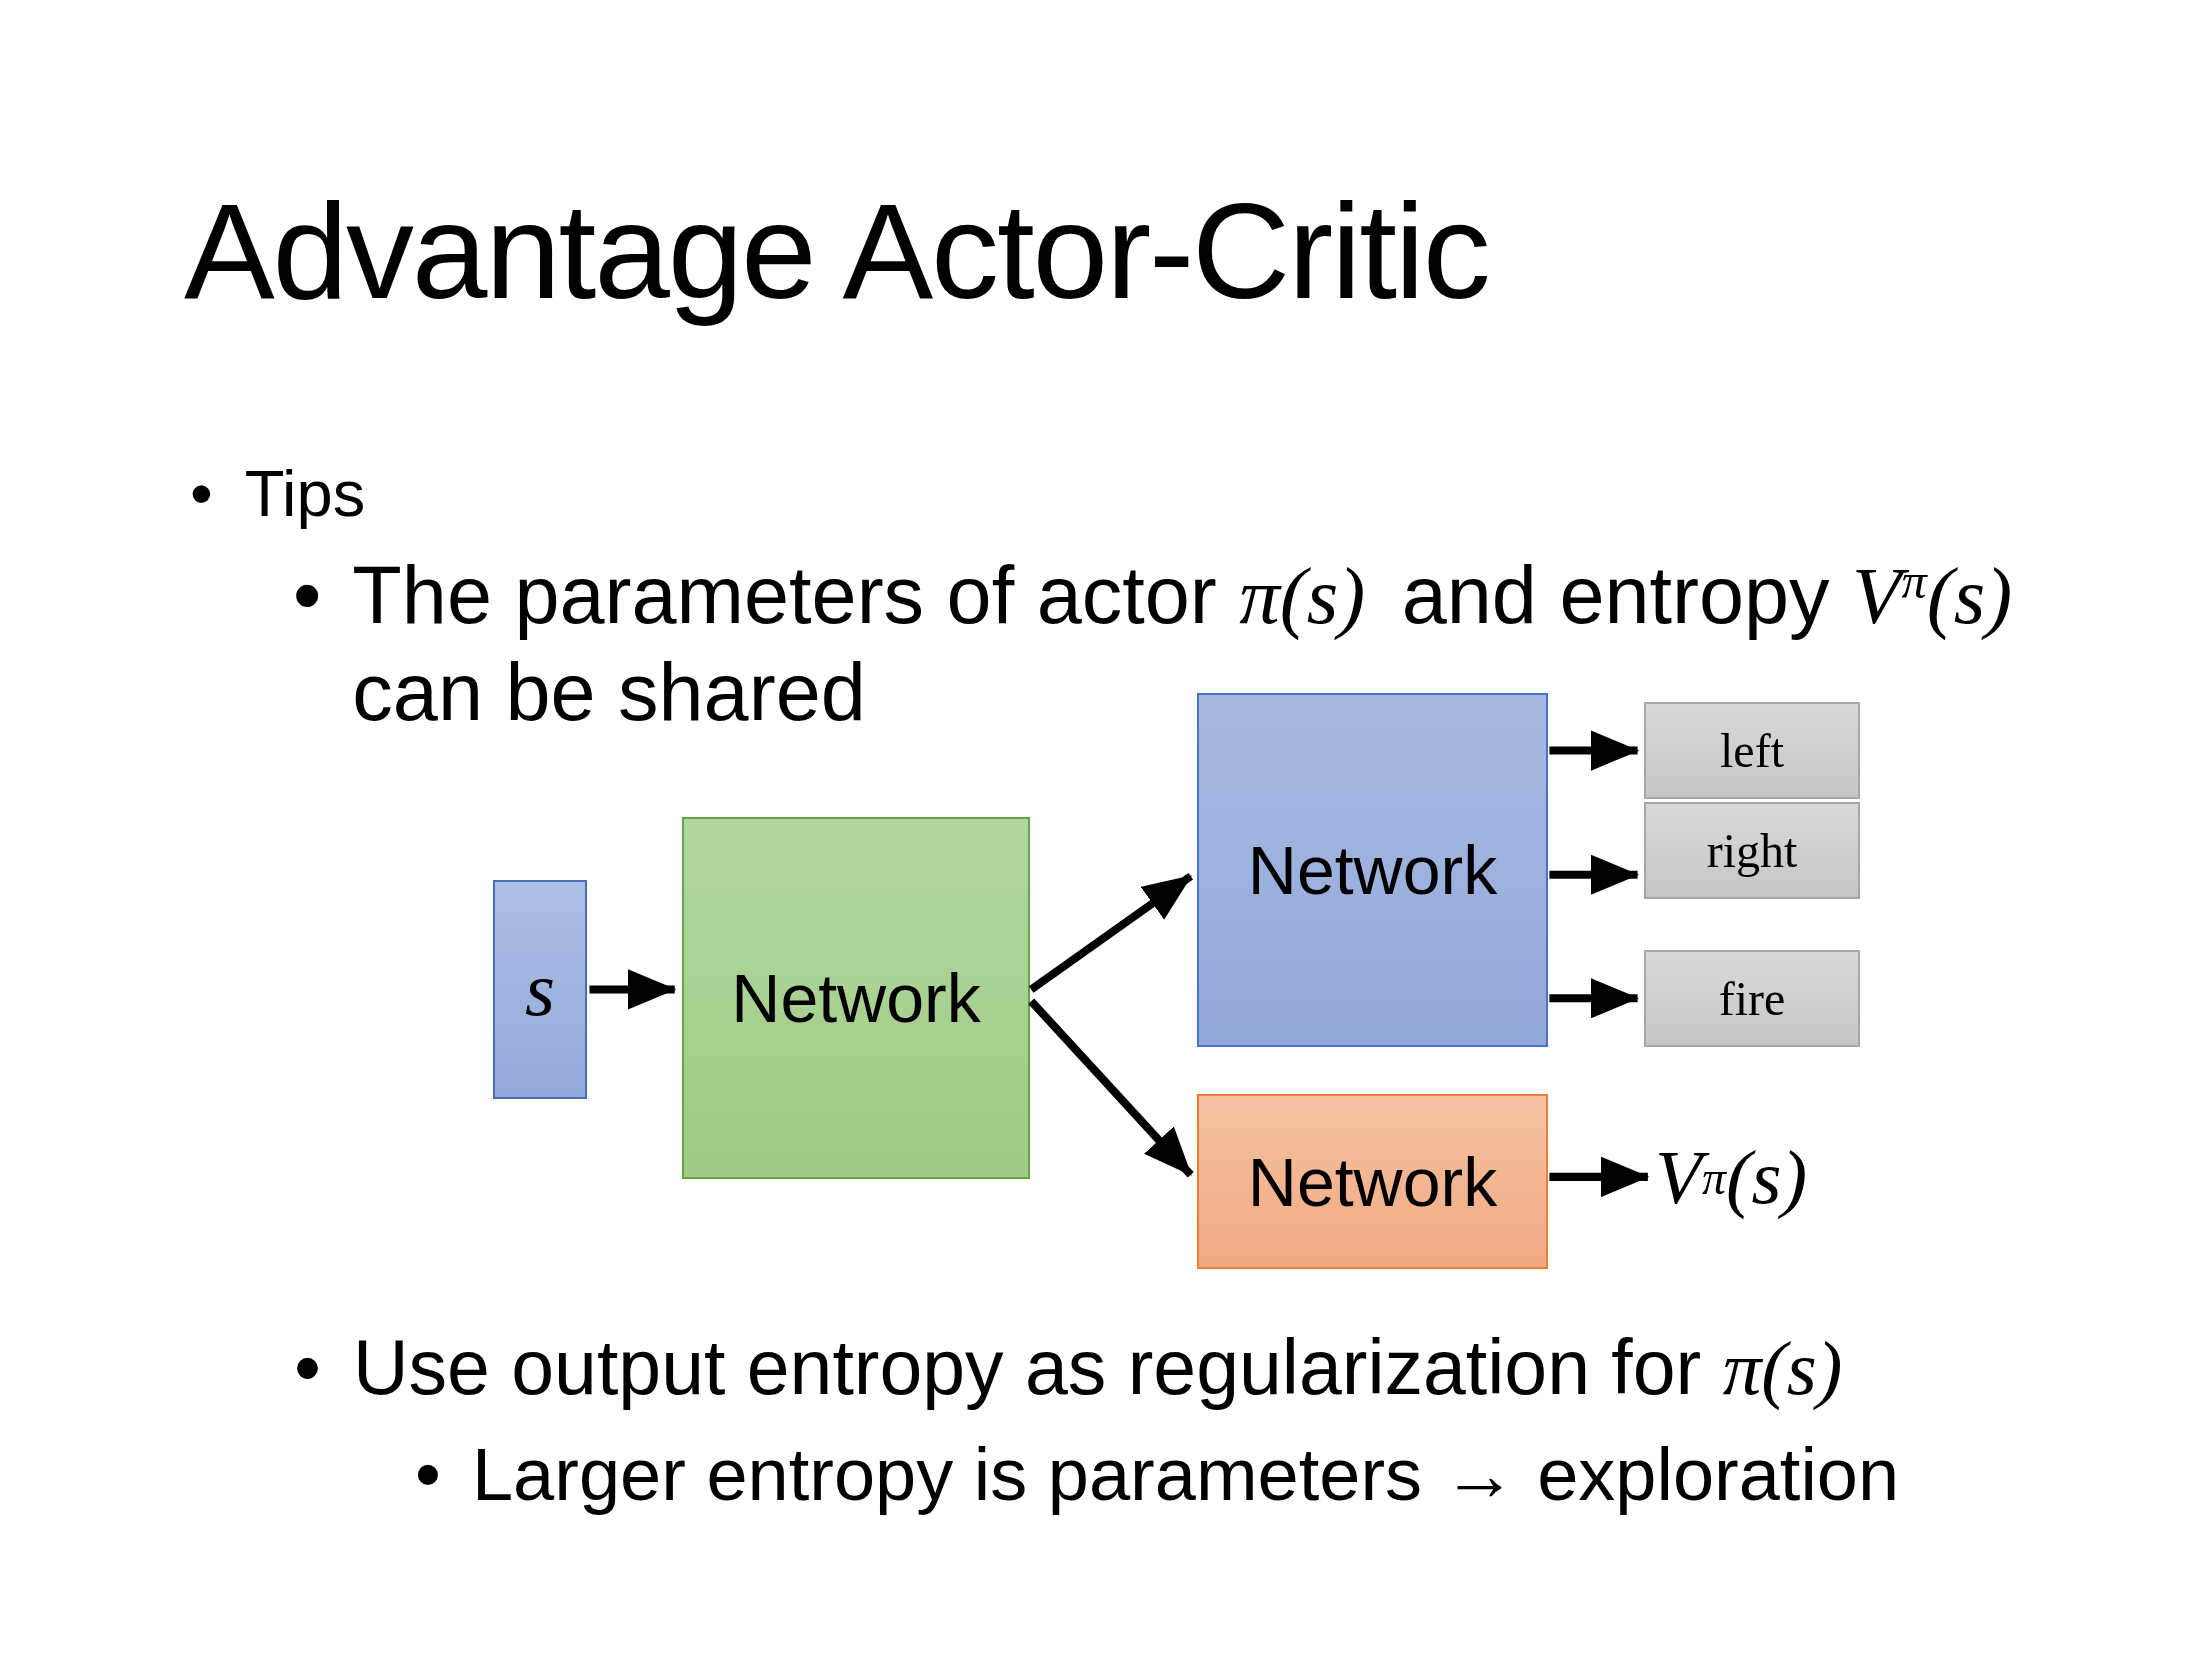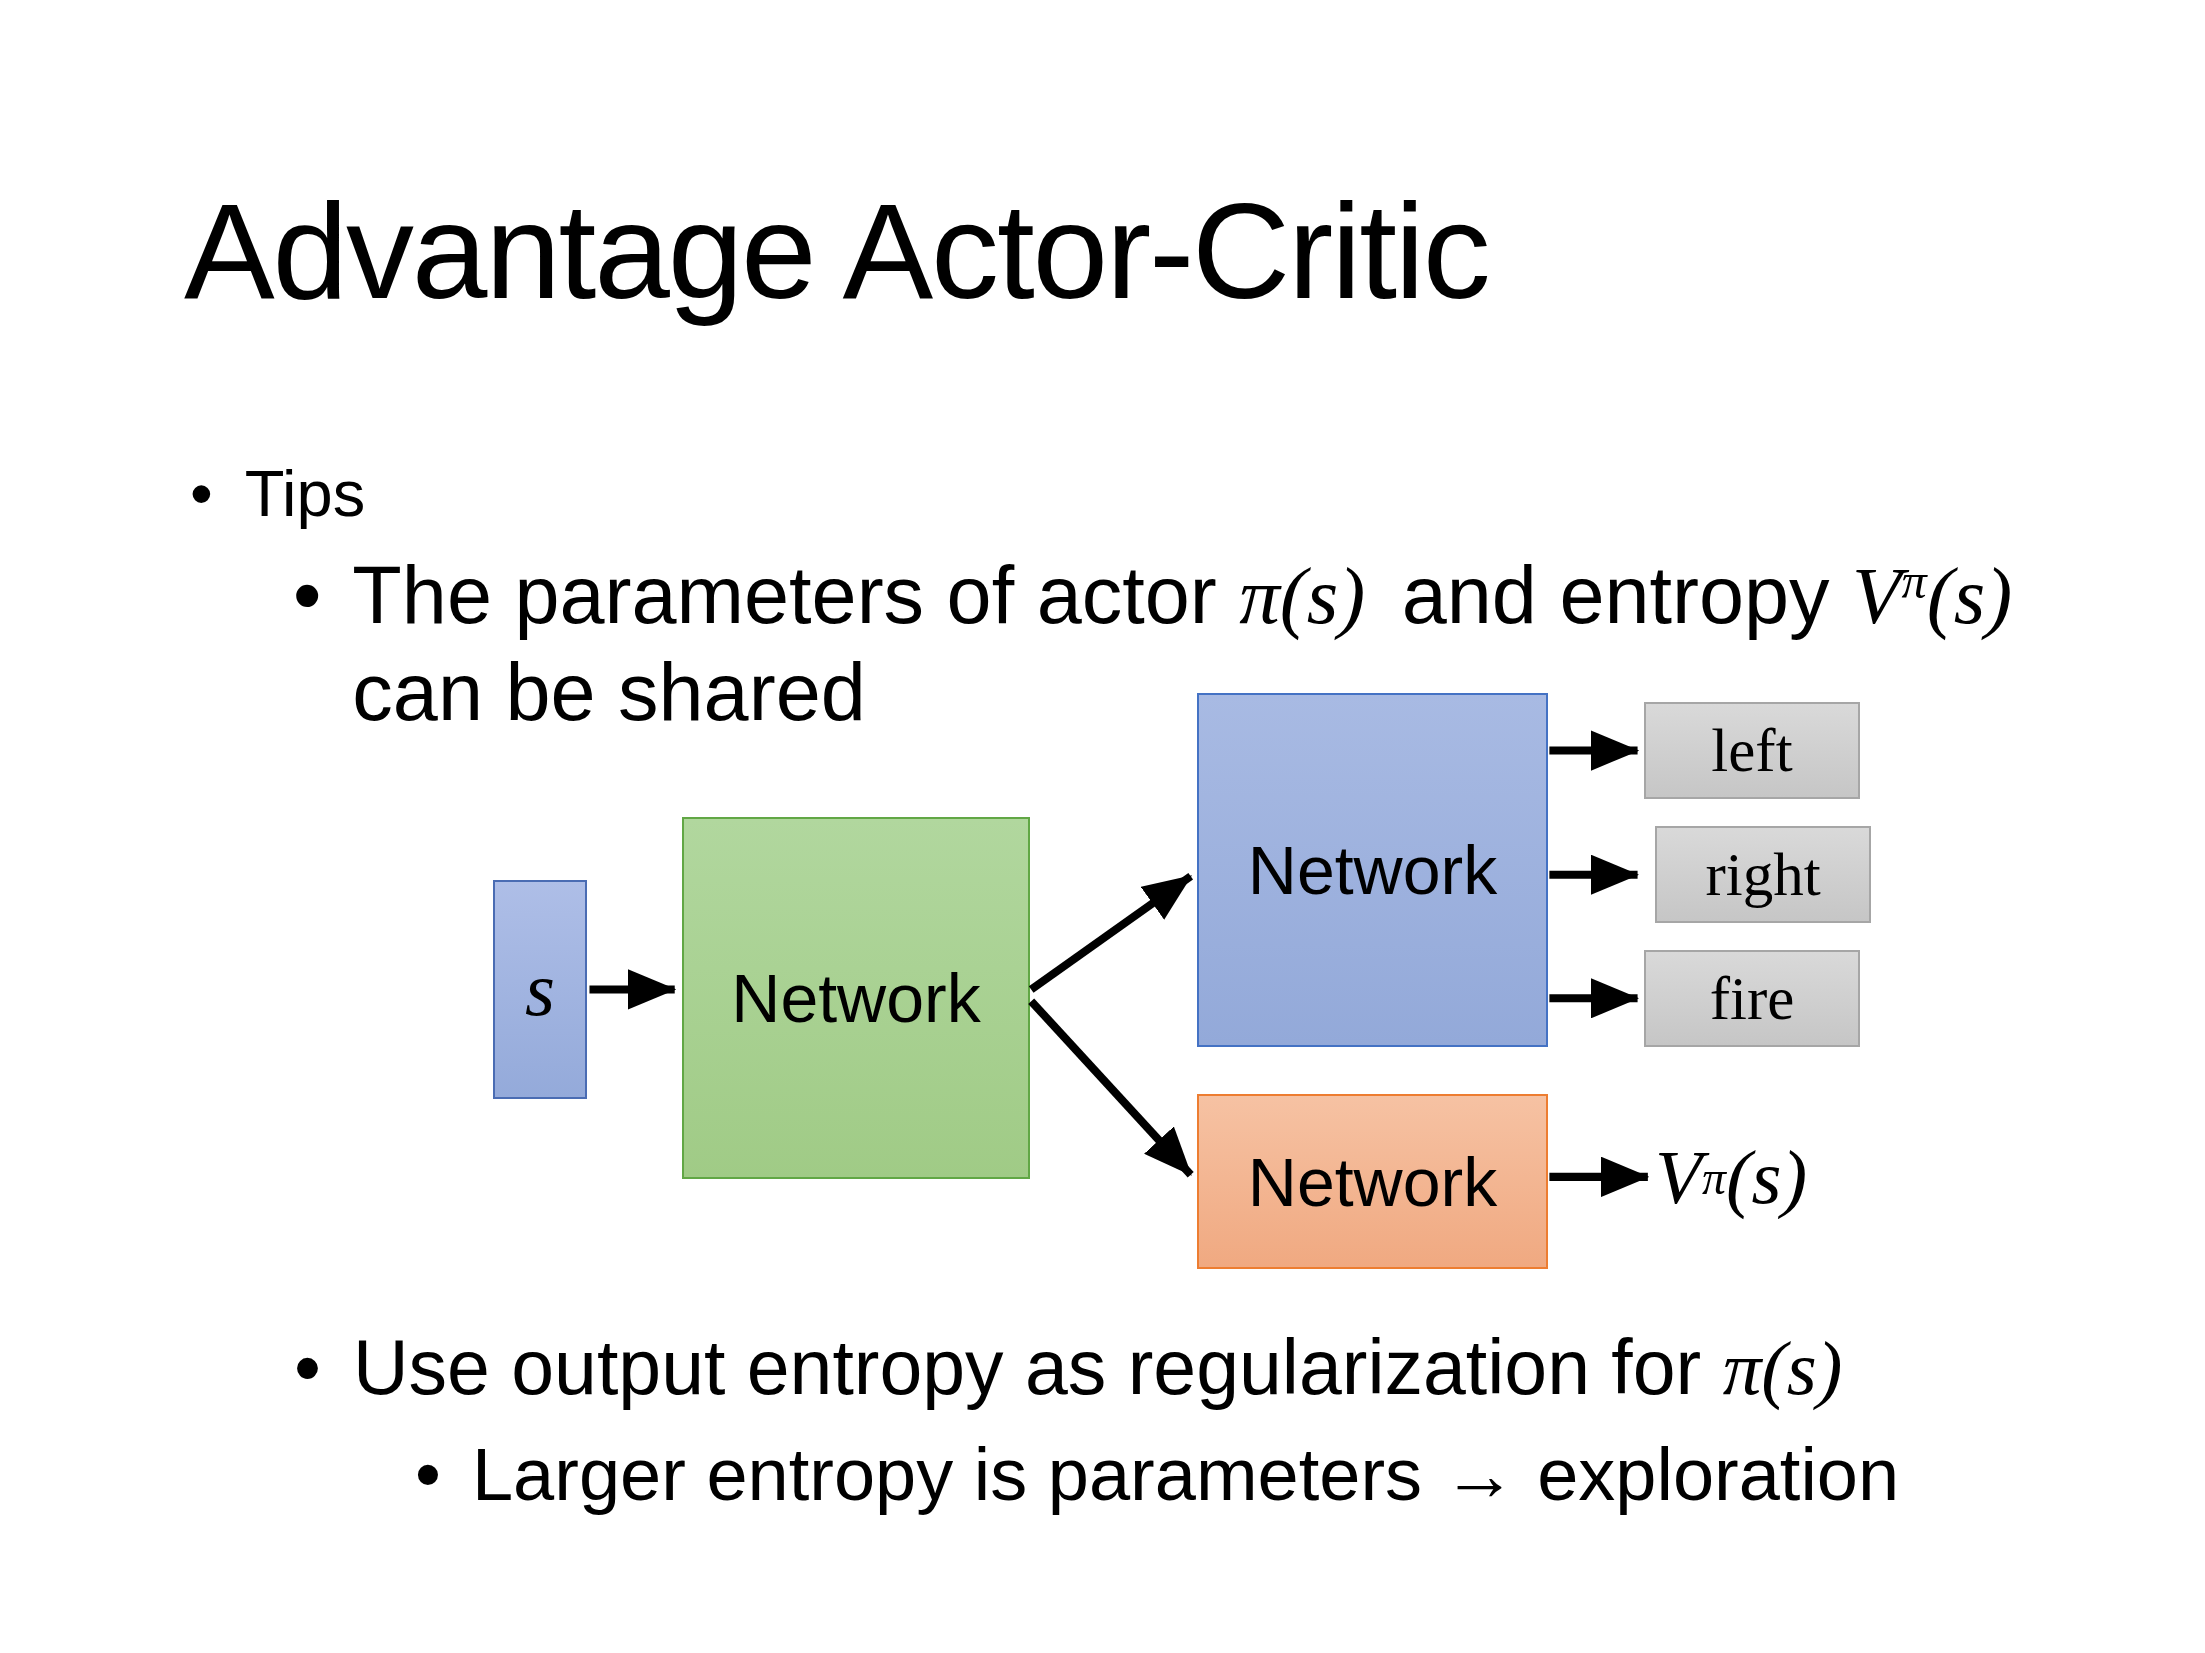--- a/index.html
+++ b/index.html
@@ -29,23 +29,23 @@
     background:linear-gradient(#AEBEE7,#94AADA);border:2.2px solid #4A6CB3;
     font-family:"Liberation Serif",serif;font-style:italic;font-size:77px;}
   #shared-net{left:682px;top:817px;width:348px;height:362px;
     background:linear-gradient(#B1D79E,#A0CB86);border:2.2px solid #61A745;font-size:68px;}
   #actor-net{left:1197px;top:693px;width:351px;height:354px;
     background:linear-gradient(#A8BAE3,#93A9D9);border:2.2px solid #4472C4;font-size:68px;}
   #critic-net{left:1197px;top:1094px;width:351px;height:175px;
     background:linear-gradient(#F6C2A3,#F0A981);border:2.2px solid #ED7D31;font-size:68px;}
   .action-box{left:1644px;width:216px;height:97px;
     background:linear-gradient(#D9D9D9,#C6C6C6);border:2.2px solid #A6A6A6;
-    font-family:"Liberation Serif",serif;font-size:61px;}
+    font-family:"Liberation Serif",serif;font-size:48px;}
   #action-left{top:702px;}
-  #action-right{top:826px;margin-left:11px;}
+  #action-right{top:802px;}
   #action-fire{top:950px;}
   #critic-out{left:1655px;top:1132px;height:91px;display:flex;align-items:center;
     font-family:"Liberation Serif",serif;font-style:italic;font-size:77px;}
   
   #arrow-layer{left:0;top:0;width:2205px;height:1654px;pointer-events:none;}
   #arrow-layer line{stroke:#000000;stroke-width:11;}
 </style>
 </head>
 <body>
 

